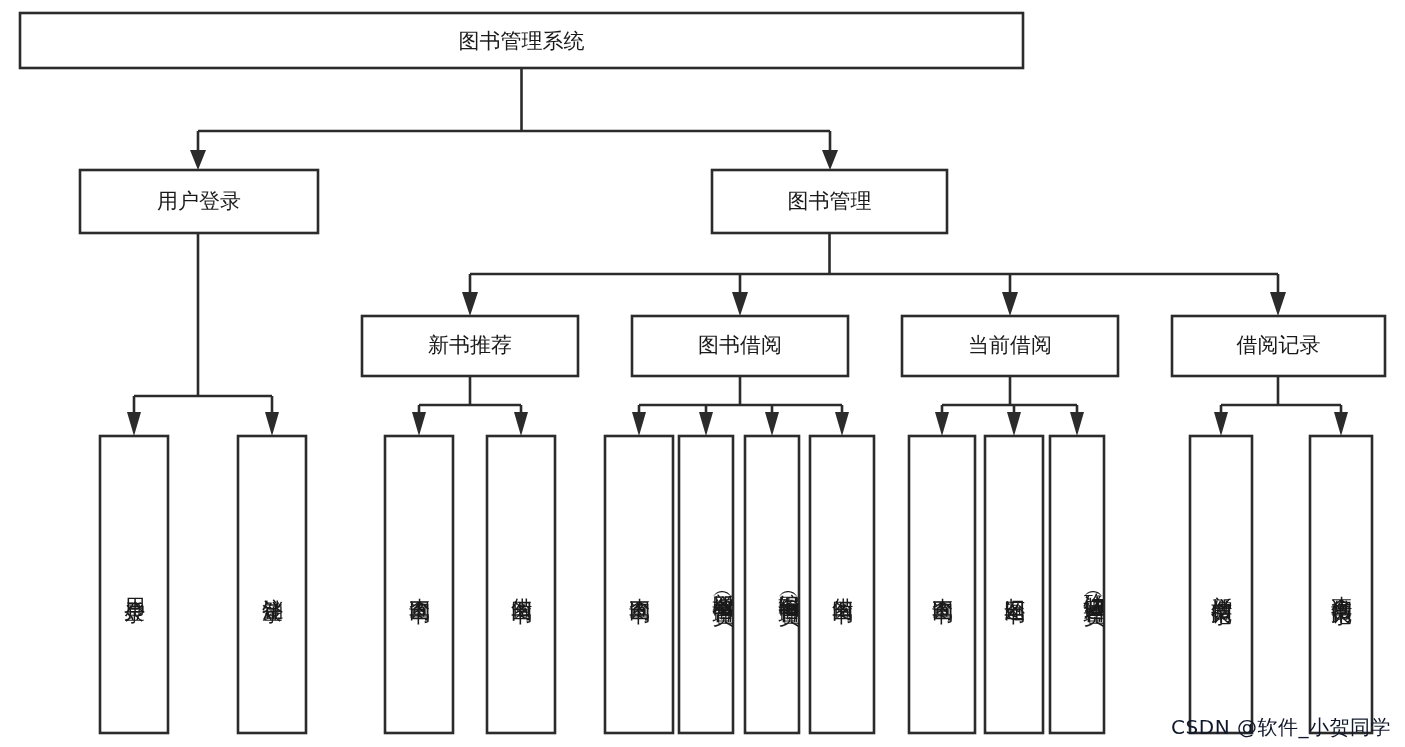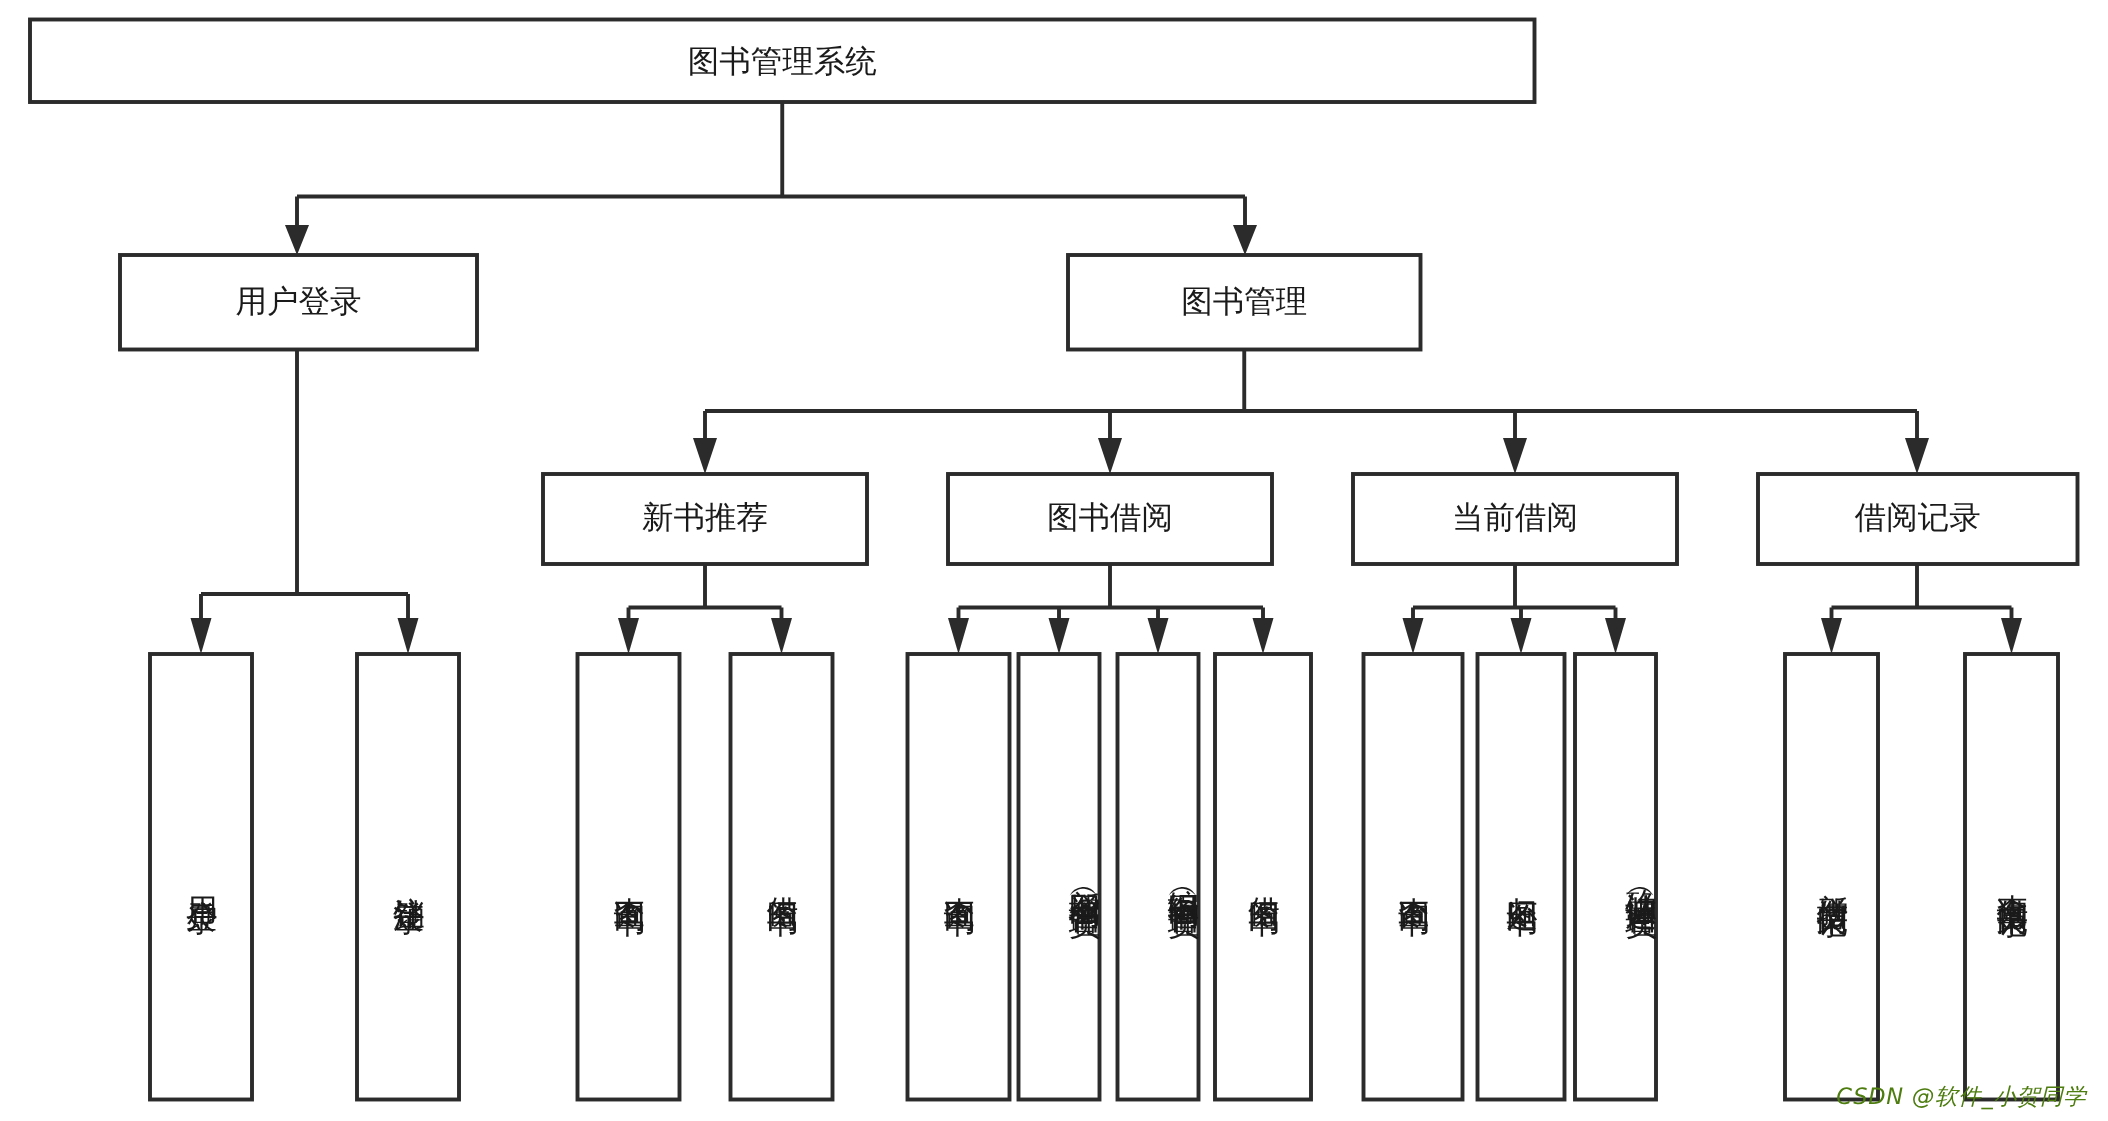--- a/index.html
+++ b/index.html
@@ -63,25 +63,24 @@
     justify-content: center;
     text-align: center;
     white-space: nowrap;
     pointer-events: none;
   }
   .watermark {
     position: absolute;
     right: 14px;
     bottom: 6px;
     font-family: "DejaVu Sans", "Liberation Sans", sans-serif;
-    font-size: 15px;
-    color: #4d7c0f;
+    font-size: 20px;
+    color: #0f172a;
     white-space: nowrap;
     letter-spacing: 0.5px;
-    font-style: italic;
   }
 </style>
 </head>
 <body>
 
 <div id="diagram-root">
 
   <svg class="flow" viewBox="0 0 1405 747">
     <defs></defs>
 

